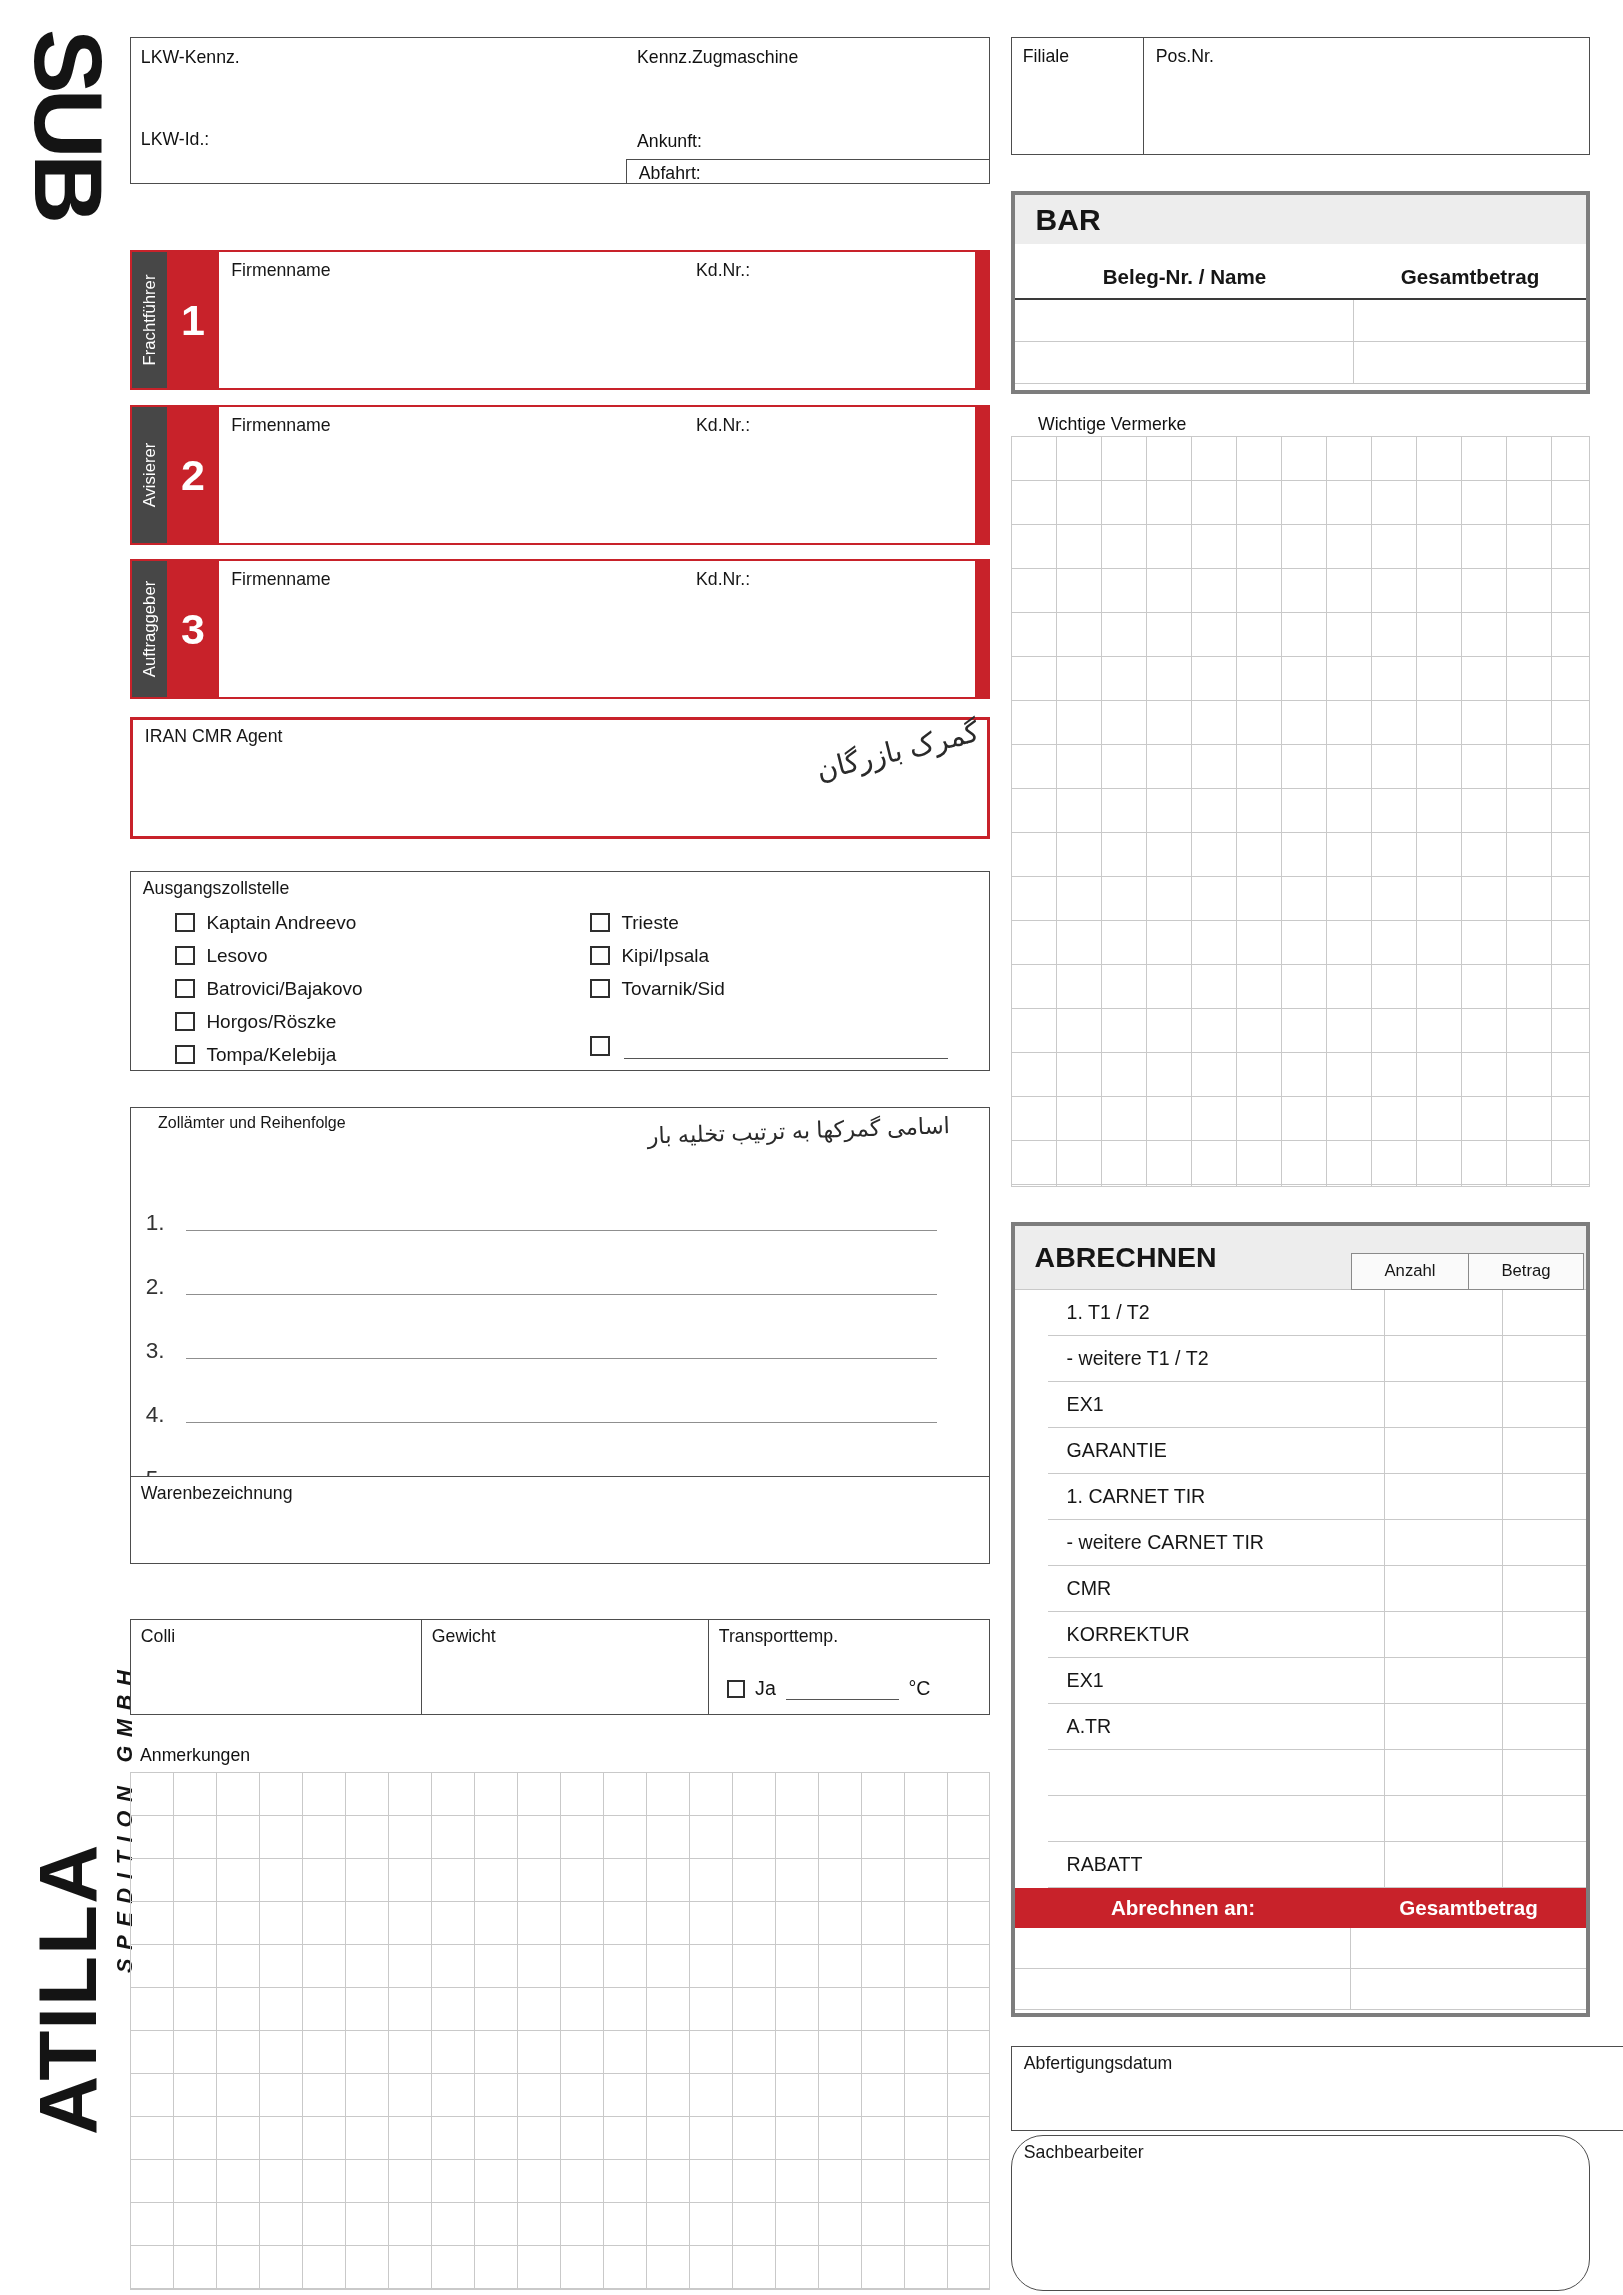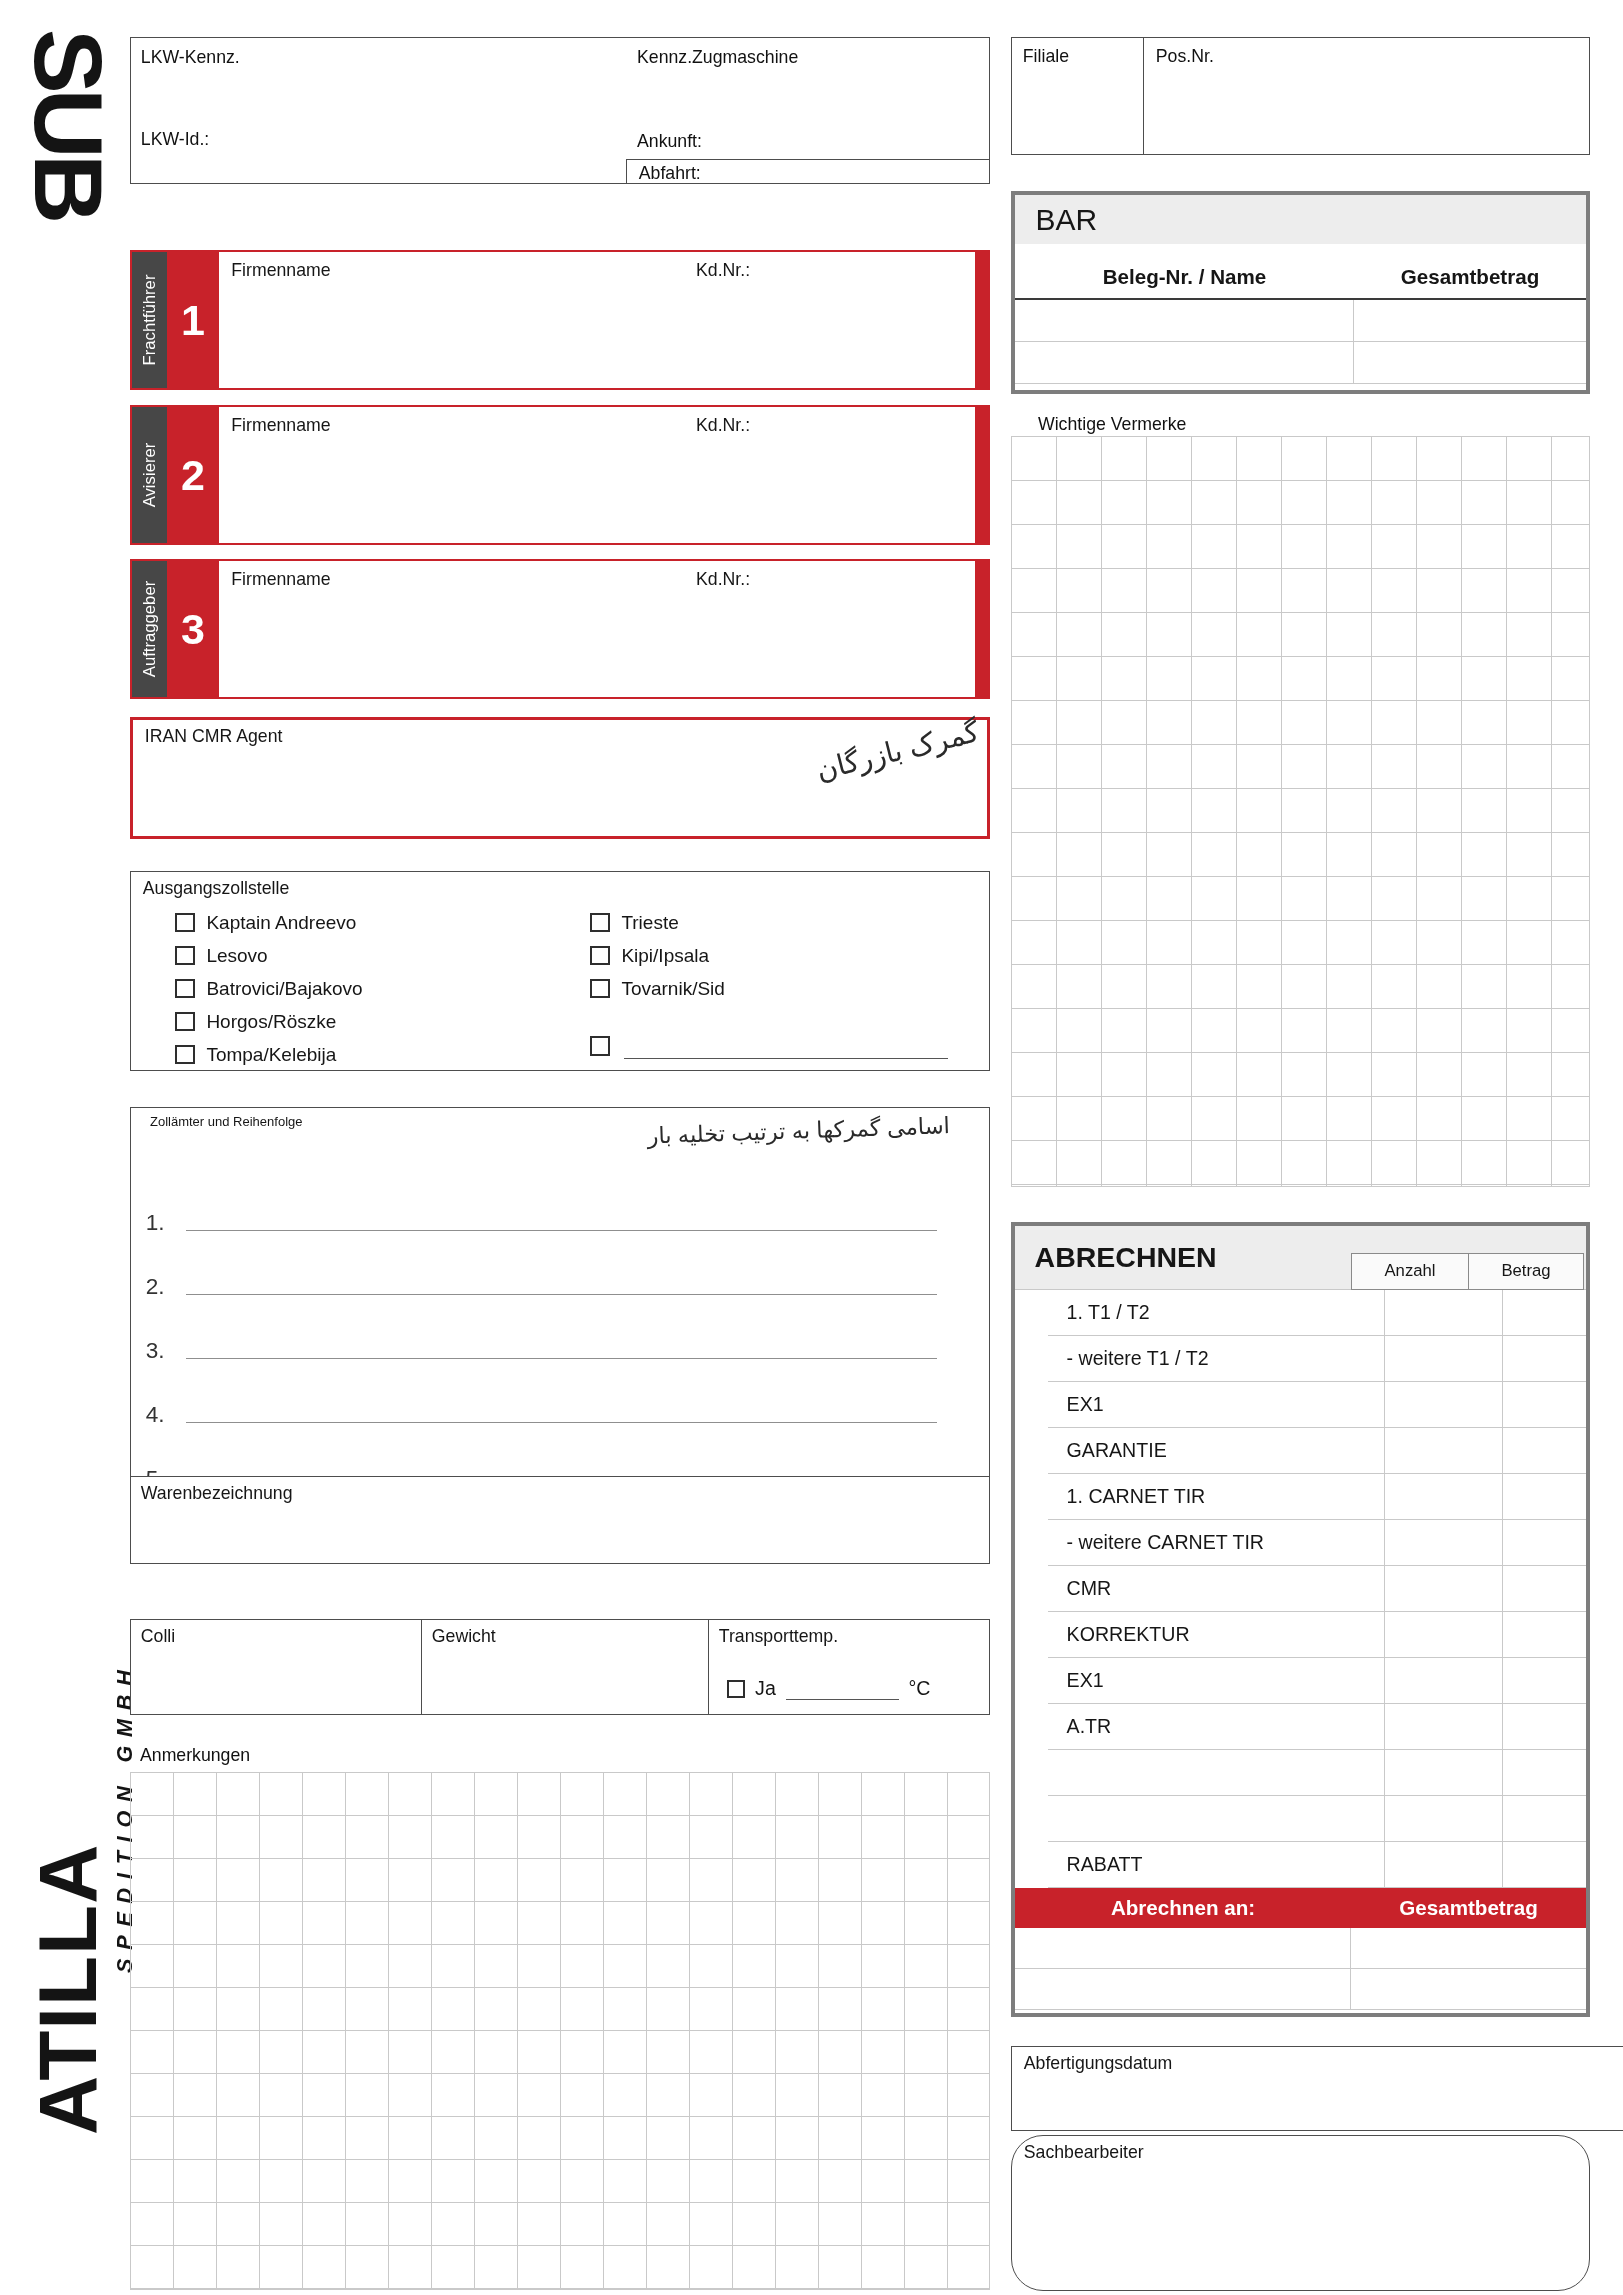--- a/index.html
+++ b/index.html
@@ -28,21 +28,21 @@
   #abfahrt-box { position:absolute; left:495px; top:121px; right:0; bottom:0;
     border-top:1.5px solid var(--line); border-left:1.5px solid var(--line); }
   #filiale-box { left:1011px; top:37px; width:579px; height:118px; }
   #filiale-cell { position:absolute; left:0; top:0; width:132px; height:100%; border-right:1.5px solid var(--line); }
   #posnr-cell { position:absolute; left:132px; top:0; right:0; height:100%; }
 
   
   #bar-box { position:absolute; left:1011px; top:191px; width:579px; height:203px;
     border:4.4px solid var(--frame); background:#fff; }
   #bar-band { height:49px; background:#ededed; display:flex; align-items:center; padding-left:20.6px; }
-  #bar-band span { font-size:30px; font-weight:normal; }
+  #bar-band span { font-size:30px; font-weight:bold; }
   #bar-cols { height:44px; display:flex; align-items:center; border-bottom:2px solid #3a3a3a; font-weight:bold; font-size:20.6px;margin-top:12px; }
   #bar-cols .bc1 { width:339px; text-align:center; }
   #bar-cols .bc2 { flex:1; text-align:center; }
   .bar-row { height:42px; display:flex; border-bottom:1px solid var(--grid); }
   .bar-row .bc1 { width:339px; border-right:1px solid var(--grid); }
   .bar-row .bc2 { flex:1; }
 
   
   .party { position:absolute; left:130px; width:860px; height:140px;
     border:2.5px solid var(--red); background:#fff; display:flex; }
@@ -82,21 +82,21 @@
   .chk-row { display:flex; align-items:center; gap:11.8px; height:33px; }
   .chk { width:19.6px; height:19.6px; border:2px solid #2e2e2e; background:#fff; flex:none; }
   .chk-lbl { font-size:19px; }
   #custom-row { position:absolute; left:459px; top:158px; display:flex; align-items:flex-end; gap:14.7px; height:29.4px; }
   #custom-row .chk { margin-bottom:3.9px; }
   .wline { border-bottom:1.5px solid #555; }
   #custom-line { width:324px; height:21.6px; }
 
   
   #zollaemter-box { left:130px; top:1107px; width:860px; height:395px; }
-  #zollaemter-box .lab { position:absolute; left:19px; top:5.9px; font-size:13px; }
+  #zollaemter-box .lab { position:absolute; left:27px; top:5.9px; font-size:16px; }
   #zoll-hand { position:absolute; right:39px; top:10.8px; width:393px; font-size:22.6px;
     direction:rtl; text-align:right; transform:rotate(-2deg); color:#2a2a2a; }
   #zoll-lines { position:absolute; left:14.7px; right:52px; top:64px; }
   .z-row { display:flex; align-items:flex-end; height:64px; }
   .z-row .z-num { font-size:22.6px; color:#333; width:34px; }
   .z-row .z-line { flex:1; border-bottom:1.5px solid #8f8f8f; height:100%; margin-left:5.9px; margin-bottom:4.9px; }
 
   
   #waren-box { left:130px; top:1476px; width:860px; height:88px; }
   #waren-box .lab, #masse-box .lab { position:absolute; left:9.8px; top:5.9px; font-size:17.7px; }

